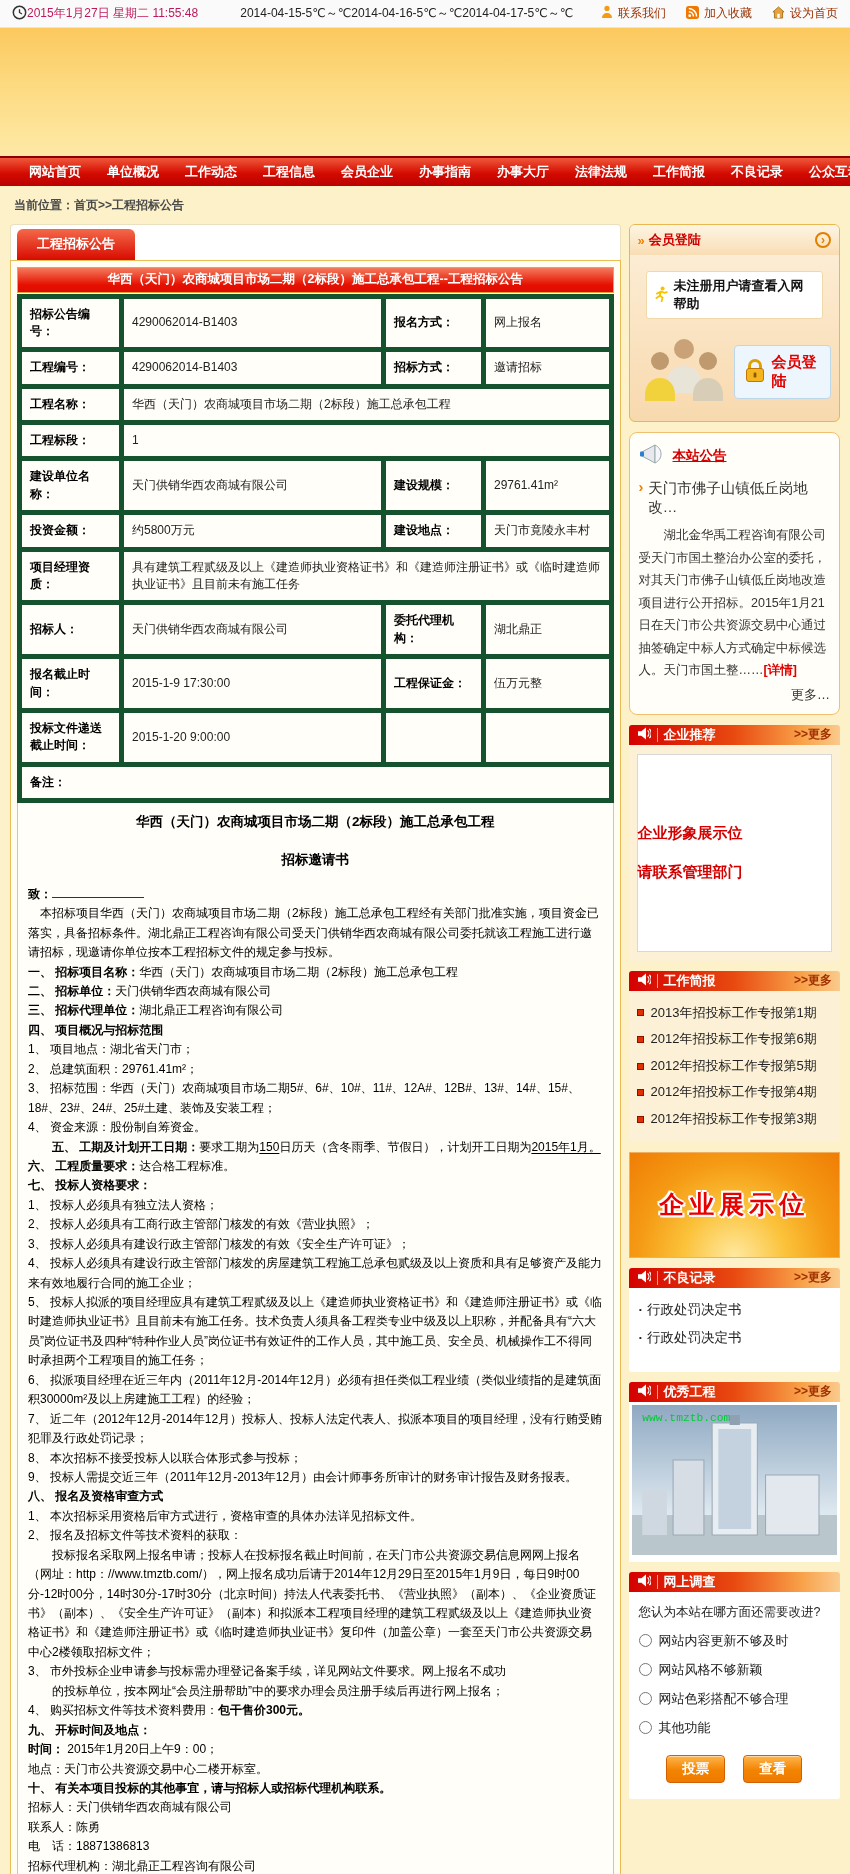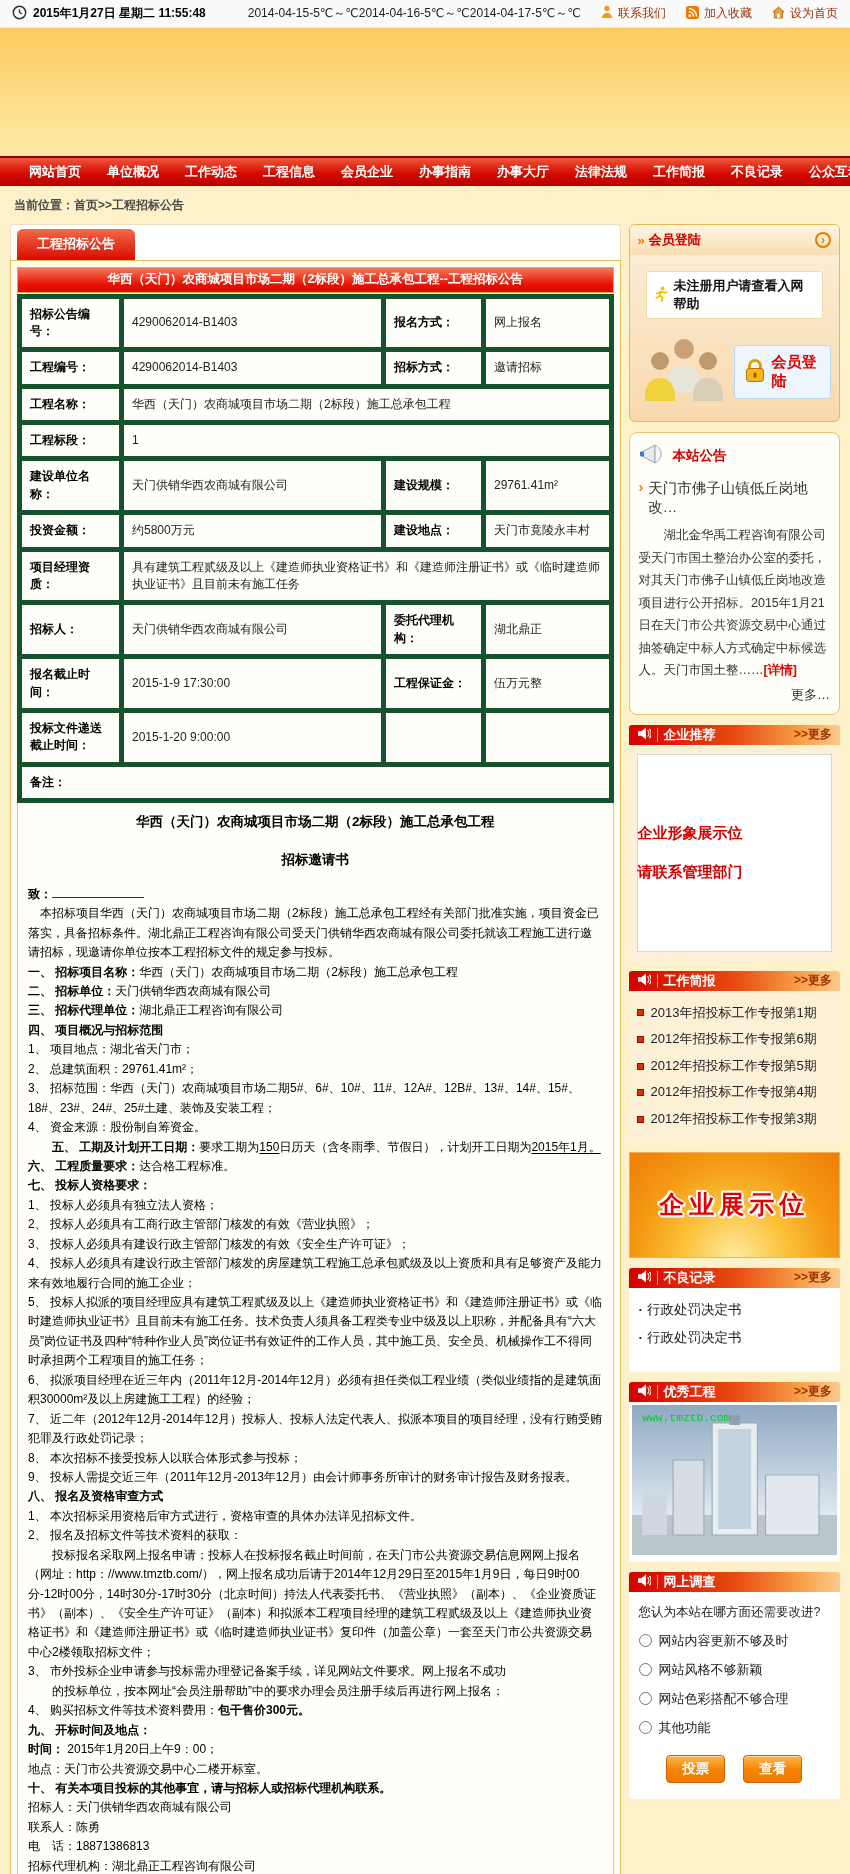--- a/index.html
+++ b/index.html
@@ -7,21 +7,21 @@
   body {
     background: #fdf1ca;
     font-family: "Liberation Sans", "DejaVu Sans", sans-serif;
     color: #222;
   }
   a { text-decoration: none; color: inherit; cursor: pointer; }
 
   
   .topbar { height: 28px; background: #fafafa; border-bottom: 1px solid #e6e6e6;
     display: flex; align-items: center; padding: 0 12px; font-size: 12px; }
-  .topbar .date { color: #000000; margin-left: 6px; font-weight: bold; }
+  .topbar .date { color: #be185d; margin-left: 0; font-weight: normal; }
   .topbar .weather { color: #222; margin-left: 42px; }
   .topbar .tlinks { margin-left: auto; display: flex; gap: 20px; align-items: center; }
   .topbar .tlinks a { display: flex; align-items: center; gap: 5px; color: #9a3000; }
 
   
   .banner { height: 128px; background: linear-gradient(#fcc95e, #fddf8c 60%, #fde9a6); }
   .nav { border-top: 2px solid #8f0000; height: 30px;
     background: linear-gradient(#f0583a, #d40b00 55%, #b90000);
     display: flex; align-items: center; padding: 0 16px; gap: 0; }
   .nav a { color: #fff; font-weight: bold; font-size: 13px; padding: 0 13px; white-space: nowrap; }
@@ -74,21 +74,21 @@
     padding: 5px 7px; display: flex; align-items: center; gap: 6px; font-weight: bold;
     font-size: 13px; color: #111; cursor: pointer; }
   .login .lrow { display: flex; align-items: center; padding: 2px 8px 14px; gap: 4px; }
   .login .lbtn { background: #eef6fd; border: 1px solid #bcd6ea; border-radius: 4px;
     padding: 7px 9px; display: flex; align-items: center; gap: 6px; cursor: pointer; }
   .login .lbtn span { color: #e00000; font-weight: bold; font-size: 15px; }
 
   
   .notice { border: 1px solid #f0c070; border-radius: 8px; background: #fffef8; padding: 10px 9px; }
   .notice .nhd { display: flex; align-items: center; gap: 8px; color: #d40000;
-    font-weight: bold; font-size: 13.5px; }
+    font-weight: bold; font-size: 13.5px; text-decoration: underline; }
   .notice .headline { margin: 11px 0 7px; font-size: 14.5px; color: #333; display: flex; gap: 5px; }
   .notice .headline .b { color: #f08000; font-weight: bold; }
   .notice .ntext { font-size: 12.5px; color: #333; line-height: 1.8; text-indent: 2em; }
   .notice .detail { color: #e00000; font-weight: bold; text-indent: 0; display: inline; }
   .notice .nmore { text-align: right; font-size: 13px; color: #333; margin-top: 4px; }
 
   
   .pbody-cream { background: #fcf0d6; padding: 9px 8px; border-radius: 0 0 3px 3px; }
   .rec-box { background: #fff; border: 1px solid #d8d8d8; height: 198px;
     display: flex; flex-direction: column; align-items: flex-start; justify-content: center;

